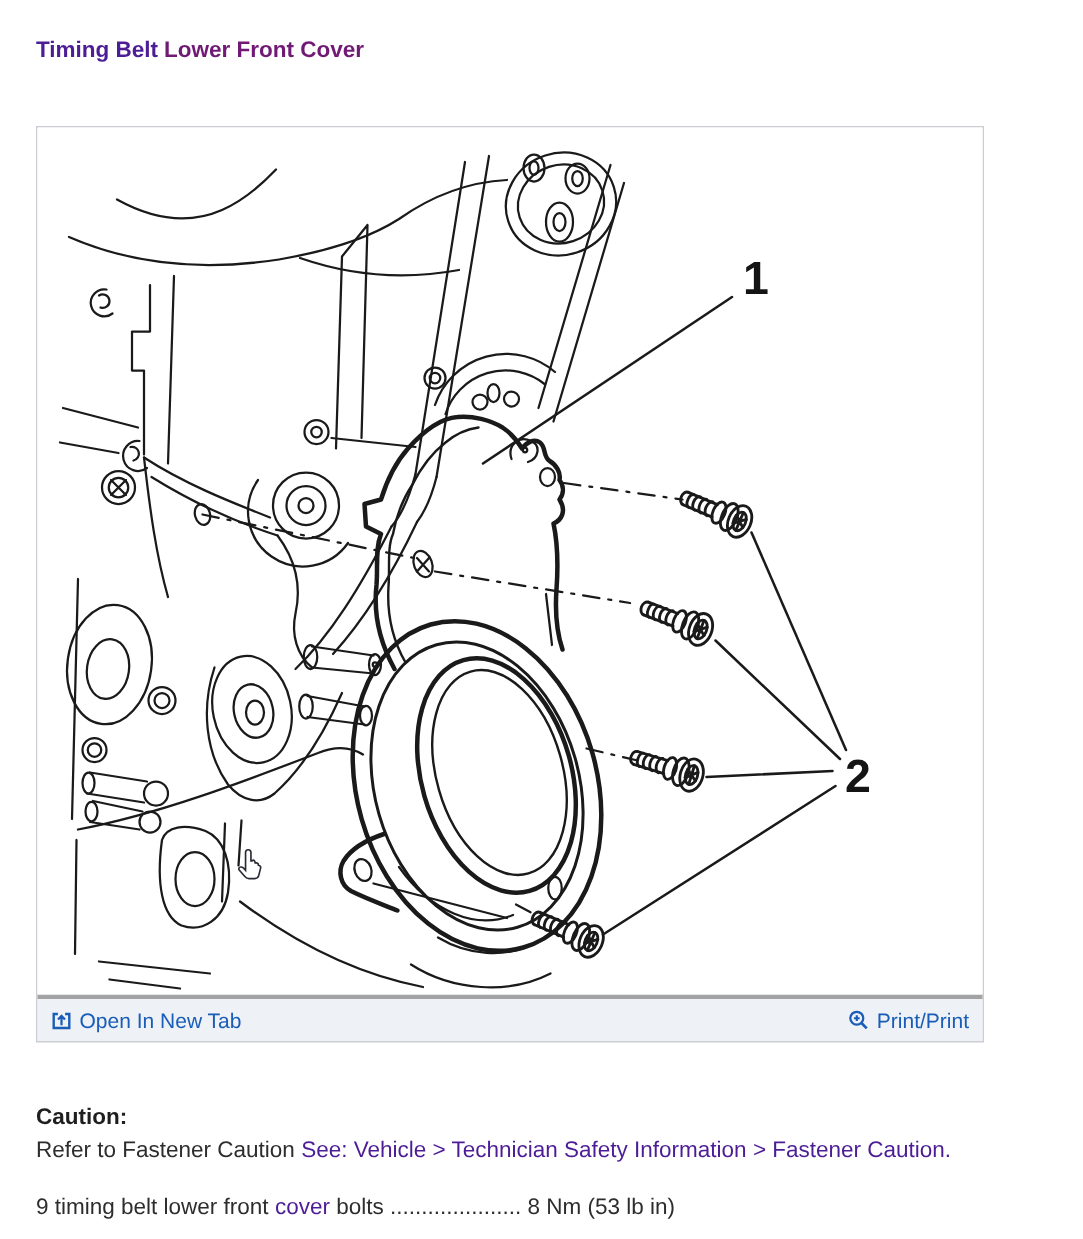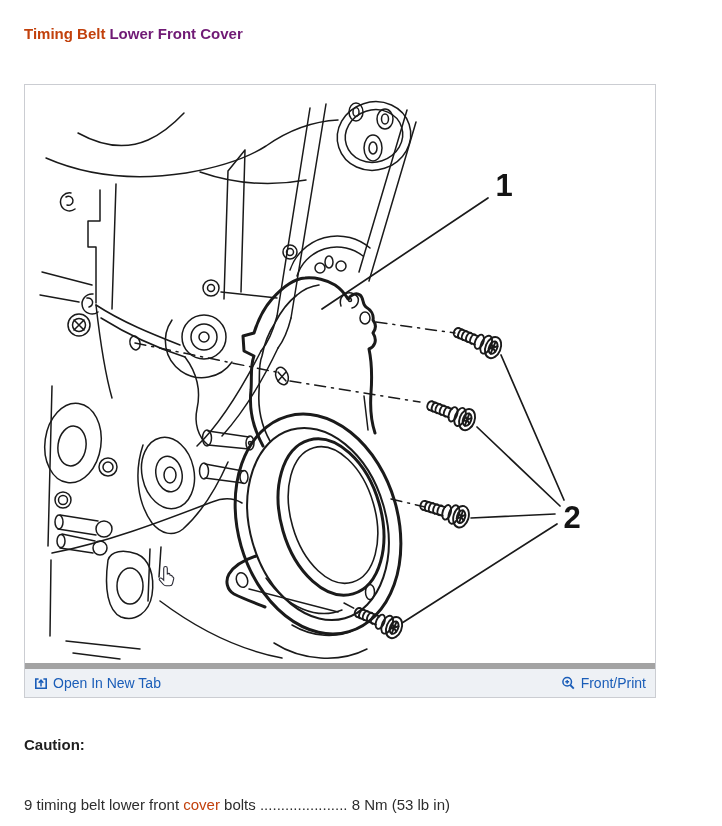--- a/index.html
+++ b/index.html
@@ -1,24 +1,24 @@
 <!DOCTYPE html>
 <html><head>
 <meta charset="utf-8">
 <style>
   html,body{margin:0;padding:0;background:#fff;}
   body{width:722px;height:826px;position:relative;font-family:"Liberation Sans",sans-serif;color:#2d2d2d;-webkit-font-smoothing:antialiased;}
   a{text-decoration:none;cursor:pointer;}
-  .link{color:#c2410c;margin-top:24px;}
+  .link{color:#4c1d95;margin-top:24px;}
   .title-row{position:absolute;left:24px;top:25px;font-size:15px;font-weight:bold;white-space:nowrap;}
   .title-rest{color:#701a75;margin-left:4px;}
   .viewer-panel{position:absolute;left:24px;top:84px;width:630px;border:1px solid #cbcdd2;background:#fff;}
   .diagram-area{position:relative;width:630px;height:578px;background:#fff;overflow:hidden;cursor:pointer;}
   .diagram-area svg{display:block;}
-  .viewer-toolbar{height:28px;background:#eef1f5;border-top:6px solid #a3a3a3;display:flex;align-items:center;justify-content:space-between;padding:0 9px;}
+  .viewer-toolbar{height:28px;background:#eef1f5;border-top:3px solid #a3a3a3;display:flex;align-items:center;justify-content:space-between;padding:0 9px;}
   .toolbar-link{display:flex;align-items:center;gap:5px;font-size:14px;color:#1a5db8;}
   .toolbar-link svg{flex:0 0 auto;}
   .caution{position:absolute;left:24px;top:734px;font-size:15px;line-height:22px;}
   .caution-heading{font-weight:bold;color:#1f1f1f;}
   .spec-line{position:absolute;left:24px;top:794px;font-size:15px;line-height:22px;white-space:nowrap;}
   .lineart{stroke:#1a1a1a;fill:none;stroke-linecap:round;stroke-linejoin:round;}
 </style>
 </head>
 <body>
 
@@ -182,24 +182,27 @@
         <path d="M7 10.5 V4.4 M4.7 6.7 L7 4.2 L9.3 6.7" fill="none" stroke="#1a5db8" stroke-width="1.5"></path>
       </svg>
       <span>Open In New Tab</span>
     </a>
     <a class="toolbar-link">
       <svg width="15" height="15" viewBox="0 0 15 15">
         <circle cx="6.2" cy="5.8" r="4.3" fill="none" stroke="#1a5db8" stroke-width="1.5"></circle>
         <path d="M6.2 3.9 V7.7 M4.3 5.8 H8.1" stroke="#1a5db8" stroke-width="1.4"></path>
         <path d="M9.3 9 L12.8 12.6" stroke="#1a5db8" stroke-width="1.8"></path>
       </svg>
-      <span>Front/Print</span>
+      <span>Print/Print</span>
     </a>
   </div>
 </div>
 
 <div class="caution">
   <div class="caution-heading">Caution:</div>
+  <div class="caution-body">
+    <span>Refer to Fastener Caution </span><a class="link">See: Vehicle &gt; Technician Safety Information &gt; Fastener Caution.</a>
+  </div>
 </div>
 
 <div class="spec-line">
   <span>9 timing belt lower front </span><a class="link">cover</a><span> bolts ..................... 8 Nm (53 lb in)</span>
 </div>
 
 </body></html>

